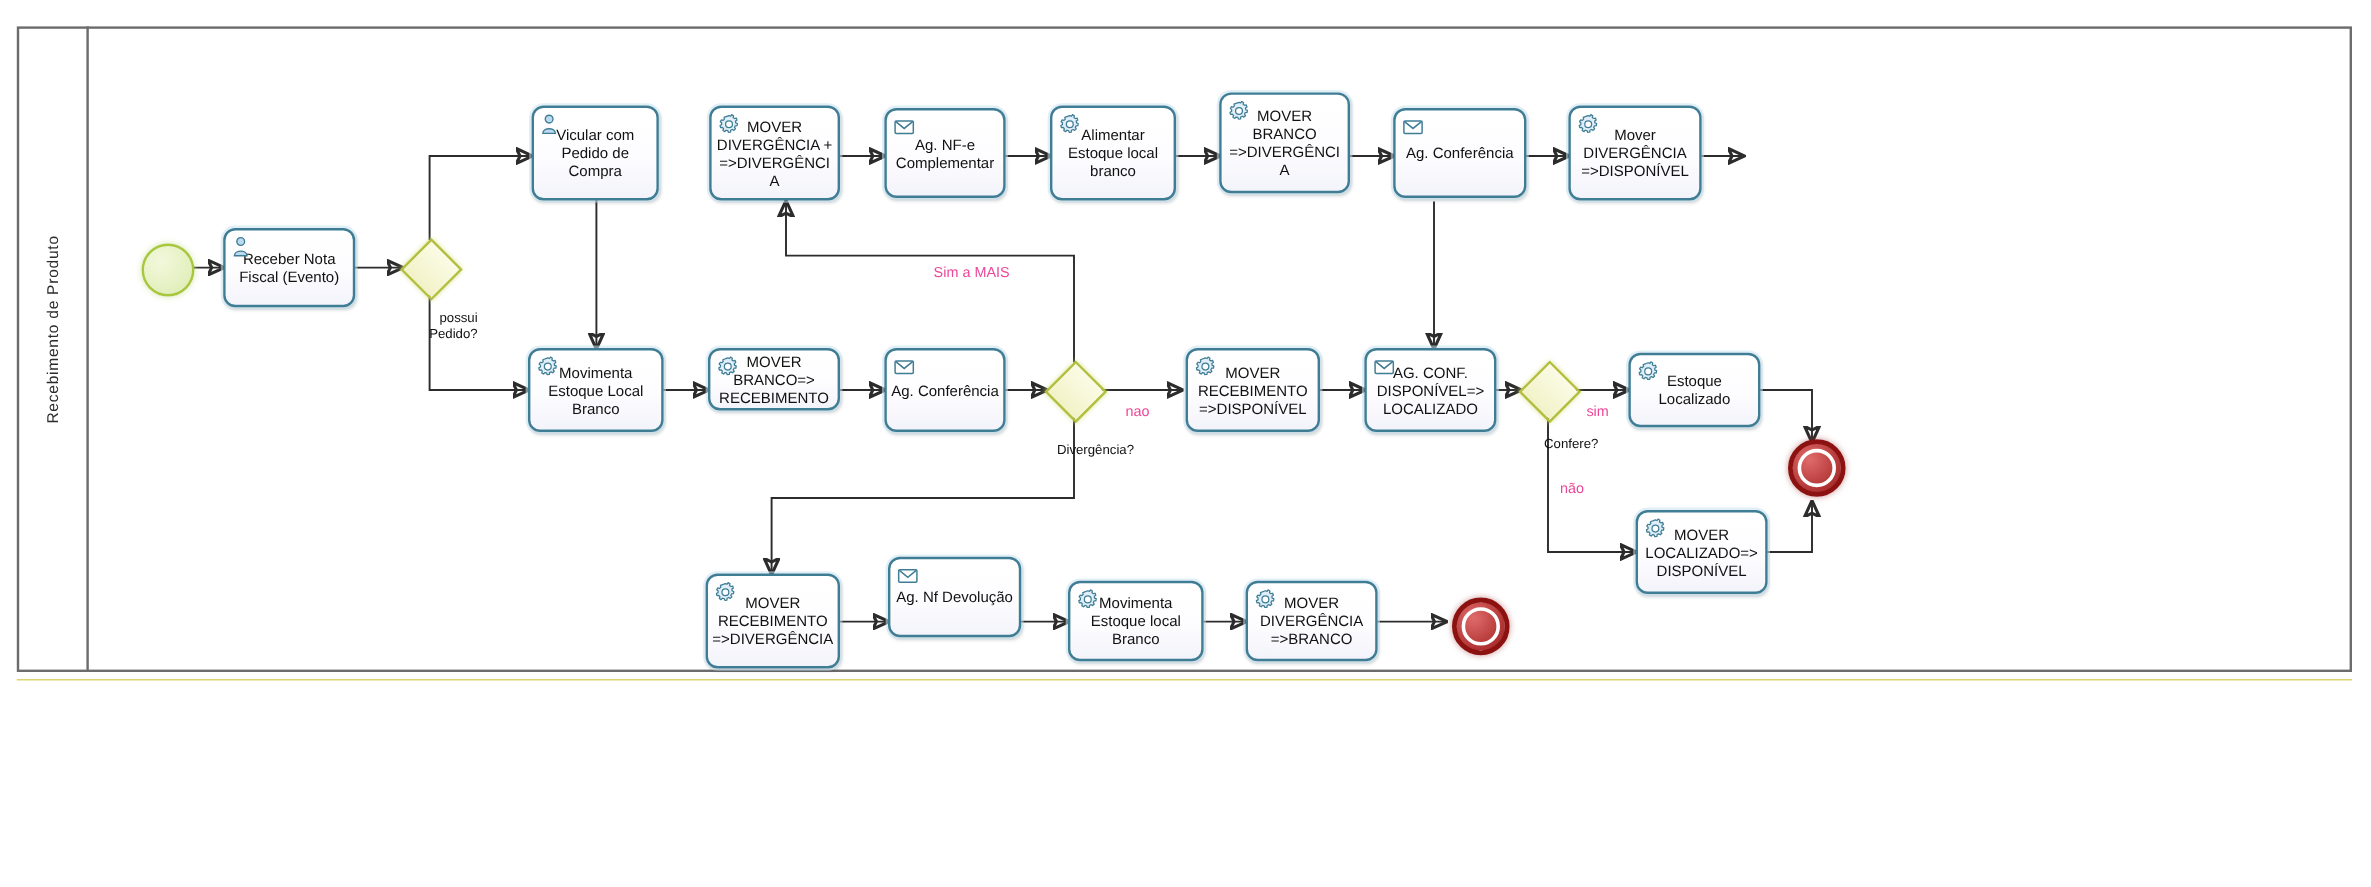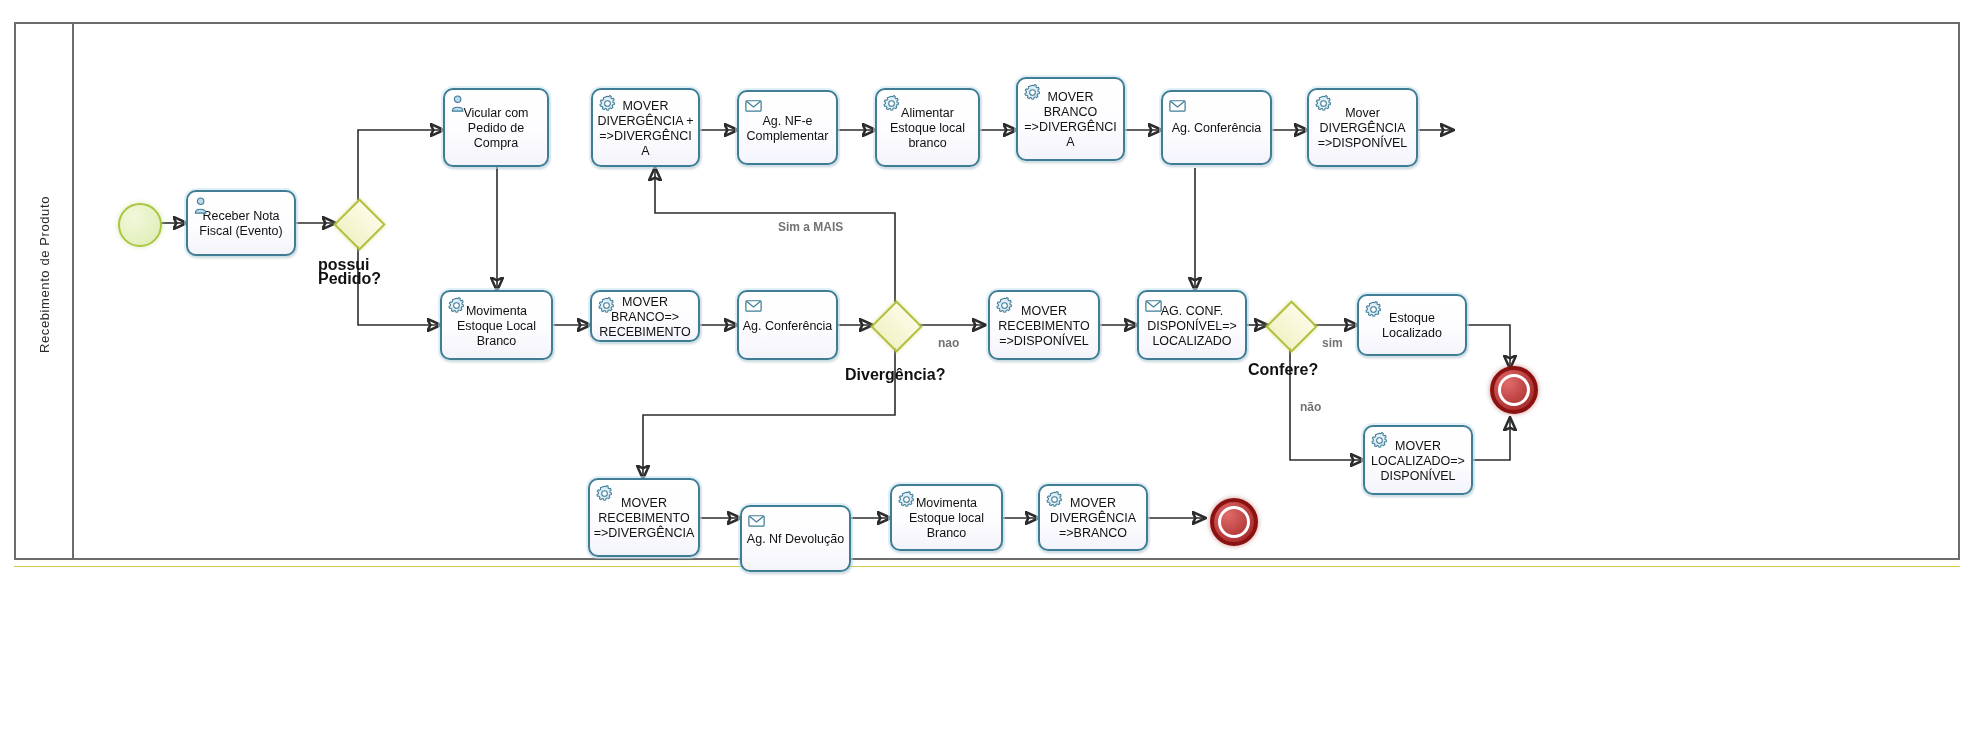--- a/index.html
+++ b/index.html
@@ -19,37 +19,37 @@
       box-shadow:0 0 0 2px rgba(200,225,240,.55), 1px 2px 3px rgba(0,0,0,.18);
       display:flex;align-items:center;justify-content:center;padding:4px 3px 2px 3px;}
   .task .tlabel{font-size:12.5px;line-height:15px;color:#111;text-align:center;width:100%;
       word-wrap:break-word;}
   .task .ticon{position:absolute;left:5px;top:4px;width:19px;height:19px;}
 
   
   .gw{position:absolute;width:46px;height:46px;}
   .gw i{display:block;width:33px;height:33px;margin:6px;background:linear-gradient(180deg,#fbfbe6,#f2f2c8);
       border:2px solid #b3bf3c;transform:rotate(45deg);box-shadow:0 0 4px rgba(215,225,140,.9);}
-  .gwlabel{position:absolute;font-size:16px;line-height:14px;color:#111;text-align:left;font-weight:bold;}
+  .gwlabel{position:absolute;font-size:11px;line-height:14px;color:#111;text-align:right;}
 
   
   .ev-start{position:absolute;width:40px;height:40px;border-radius:50%;
       border:2px solid #a8c63e;background:radial-gradient(circle at 35% 32%,#f2f8dc,#dcecb0);
       box-shadow:0 0 5px rgba(200,225,150,.8);}
   .ev-end{position:absolute;width:40px;height:40px;border-radius:50%;
       border:4px solid #8c1212;background:radial-gradient(circle at 35% 32%,#e06a6a,#9b1c1c);
       box-shadow:0 0 5px rgba(160,60,60,.55);}
   .ev-end::after{content:"";position:absolute;left:4px;top:4px;right:4px;bottom:4px;border-radius:50%;
       border:3px solid #fff;box-sizing:border-box;}
 
   
   svg.flows{position:absolute;left:0;top:0;width:1976px;height:739px;pointer-events:none;}
   svg.flows path,svg.flows line{fill:none;stroke:#2c2c2c;stroke-width:1.6;}
 
-  .flabel{position:absolute;font-size:12px;color:#737373;white-space:nowrap;font-weight:bold;}
+  .flabel{position:absolute;font-size:12px;color:#ec4899;white-space:nowrap;}
 </style>
 </head>
 <body>
 
 <div id="canvas">
 
   <div class="pool"></div>
   <div class="lane-header">
     <div class="lane-label">Recebimento de Produto</div>
   </div>
@@ -288,21 +288,21 @@
   <div class="task" style="left:588px;top:478px;width:112px;height:79px">
     <span class="ticon">
       <svg viewBox="0 0 20 20">
           <path d="M10 2.4l1.5.5.9-1.3 1.6 1-.4 1.5 1.3.9 1.5-.4.6 1.8-1.3.9.2 1.6 1.5.5-.3 1.9-1.6.1-.7 1.4.9 1.3-1.4 1.3-1.4-.8-1.4.7-.1 1.6-1.9.2-.6-1.5-1.5-.3-1.1 1.2-1.6-1 .5-1.5-1-1.2-1.6.2-.5-1.9 1.4-.7.1-1.6-1.2-1 1-1.6 1.5.4 1.1-1.1-.4-1.5z" fill="#dfeef8" stroke="#3f7d95" stroke-width="1.1" stroke-linejoin="round"></path>
           <circle cx="10" cy="10" r="3" fill="#fff" stroke="#3f7d95" stroke-width="1.1"></circle>
         </svg>
     </span>
     <span class="tlabel">MOVER RECEBIMENTO =&gt;DIVERGÊNCIA</span>
   </div>
 
-  <div class="task" style="left:740px;top:505px;width:111px;height:67px">
+  <div class="task" style="left:740px;top:464px;width:111px;height:67px">
     <span class="ticon">
       <svg viewBox="0 0 20 20">
           <rect x="2" y="5" width="16" height="11" rx="1" fill="#fff" stroke="#3f7d95" stroke-width="1.3"></rect>
           <path d="M2.6 5.6 L10 11.6 L17.4 5.6" fill="none" stroke="#3f7d95" stroke-width="1.3"></path>
         </svg>
     </span>
     <span class="tlabel">Ag. Nf Devolução</span>
   </div>
 
   <div class="task" style="left:890px;top:484px;width:113px;height:67px">

